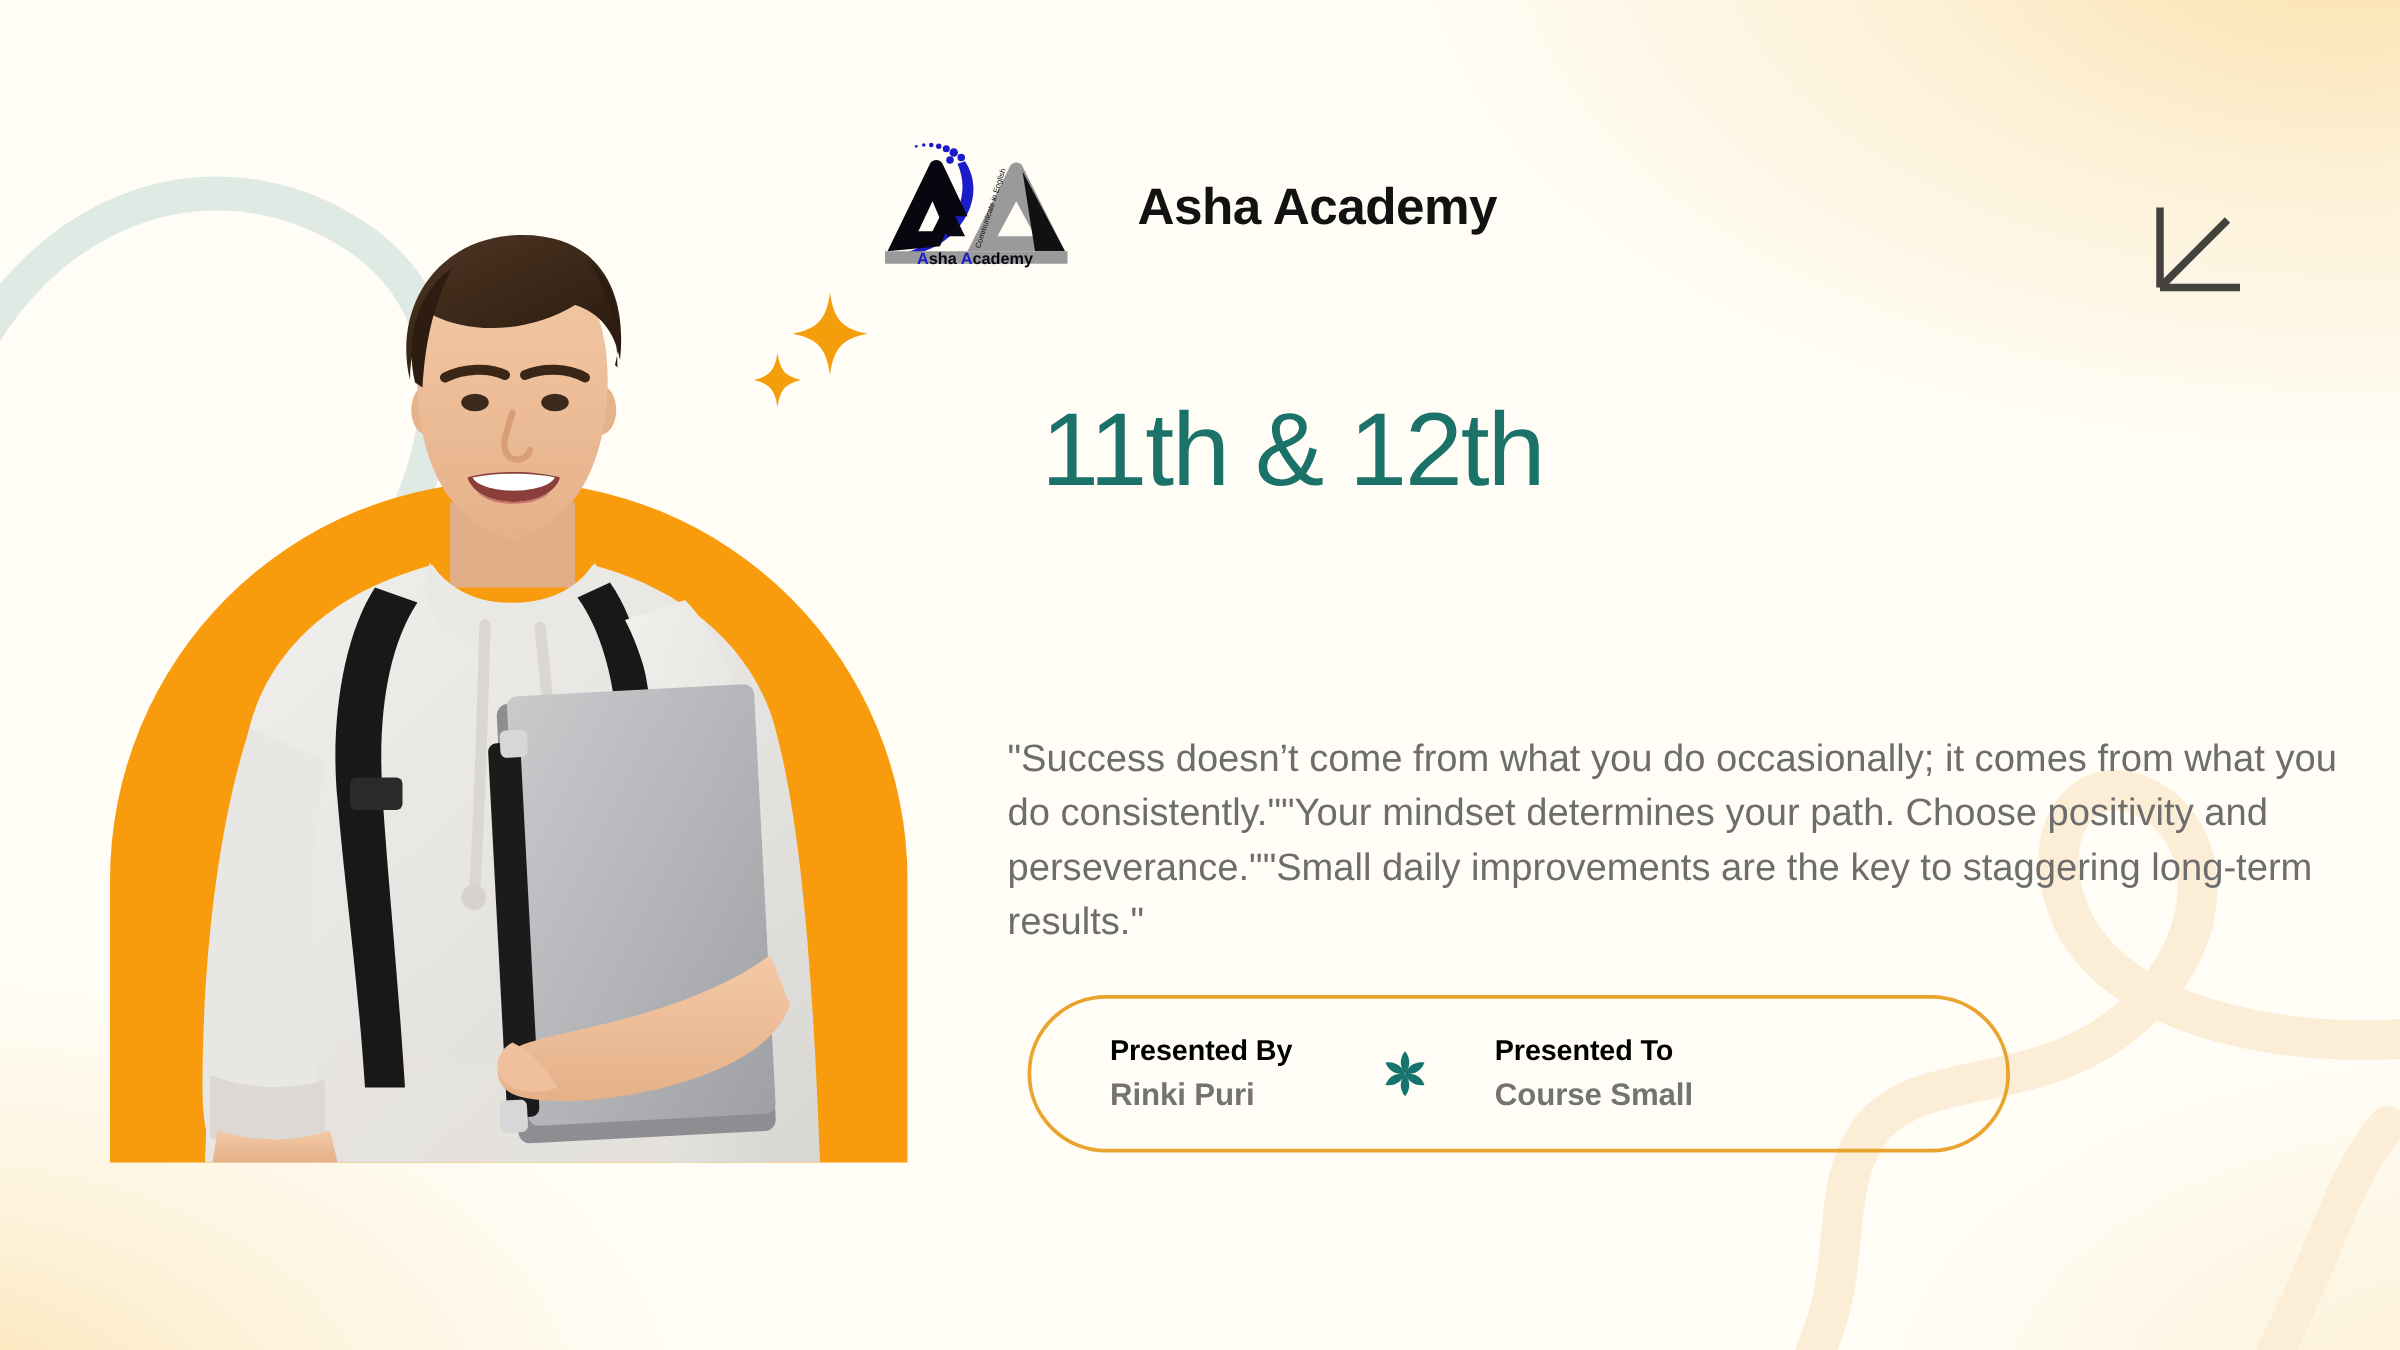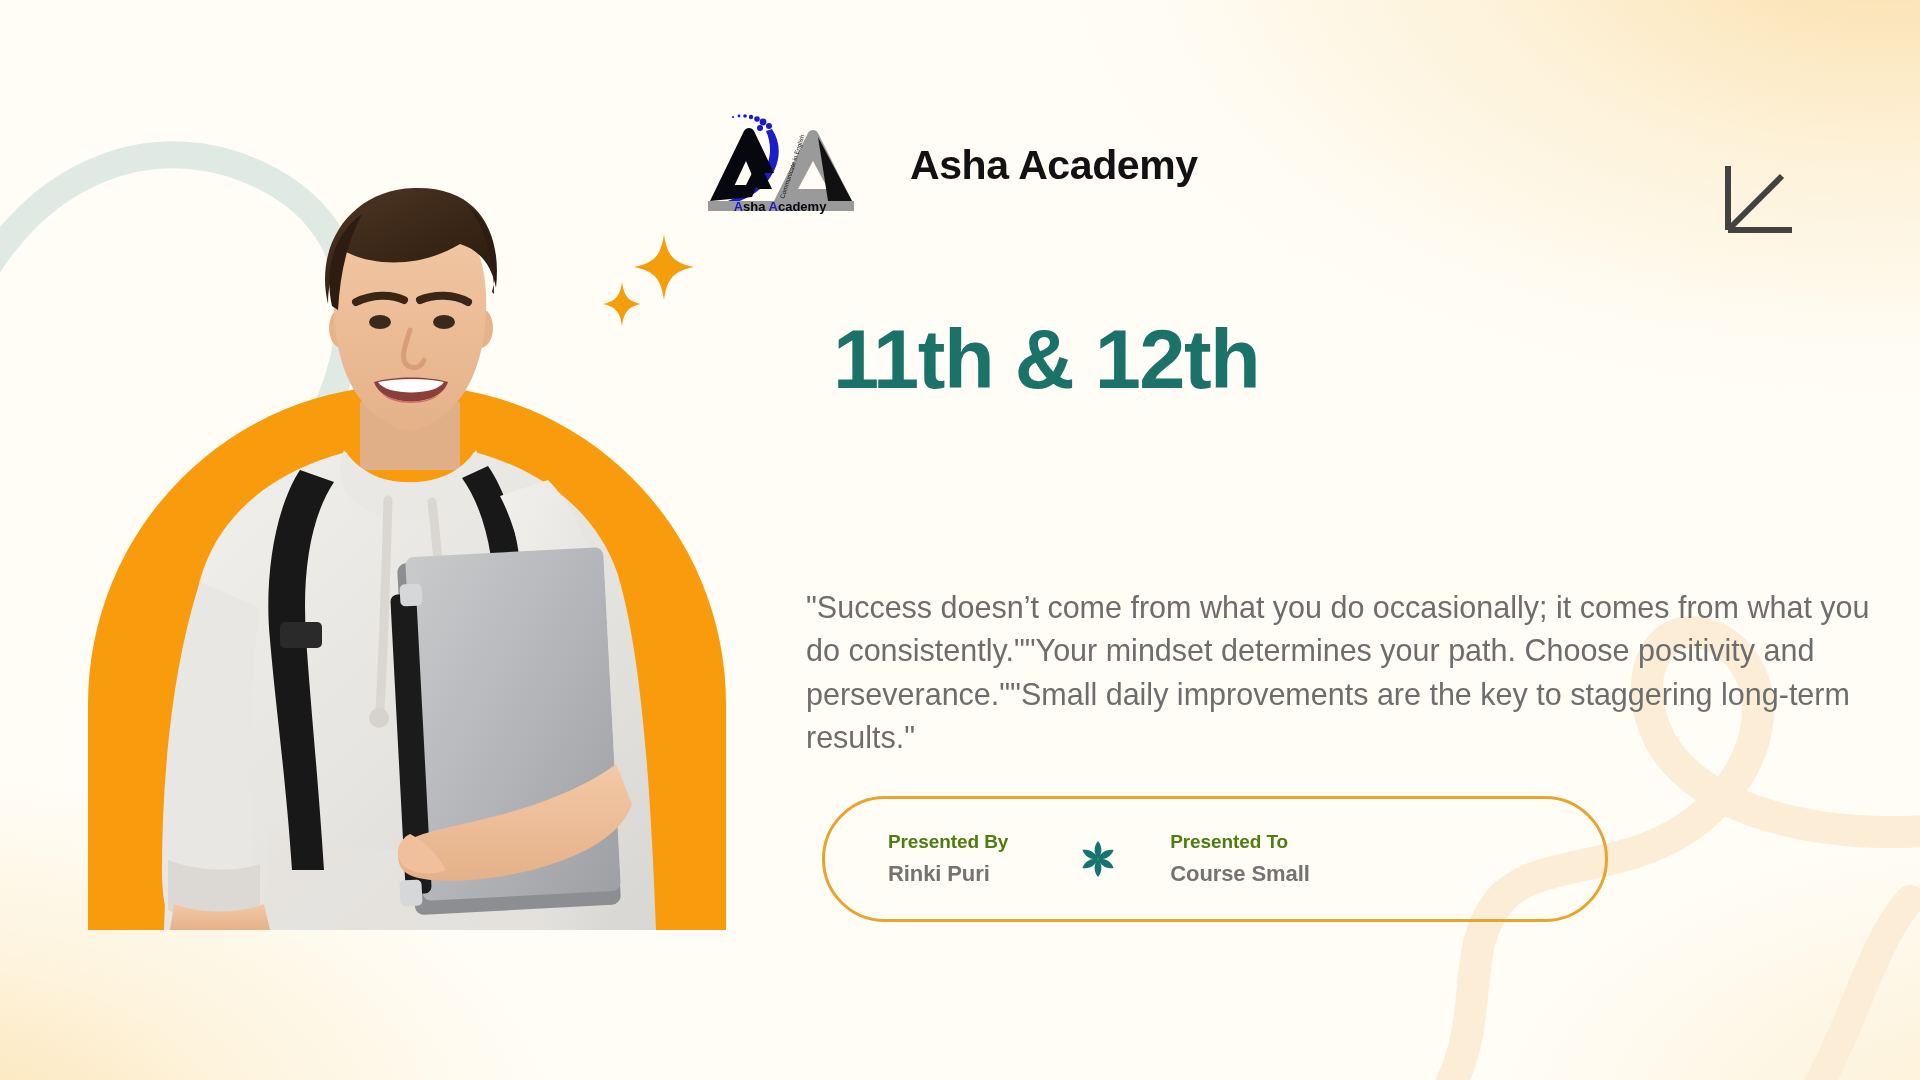--- a/index.html
+++ b/index.html
@@ -112,21 +112,21 @@
   }
 
   
   .title {
     position: absolute;
     left: 833px;
     top: 316px;
     width: 800px;
     font-size: 83px;
     line-height: 1.05;
-    font-weight: 700;
+    font-weight: 400;
     color: #1A7268;
     letter-spacing: -1.5px;
   }
 
   
   .quote {
     position: absolute;
     left: 806px;
     top: 586px;
     width: 1072px;
@@ -150,28 +150,28 @@
     align-items: center;
   }
   .pill-col {
     display: flex;
     flex-direction: column;
     justify-content: center;
   }
   .pill-col.by   { margin-left: 63px; }
   .pill-col.to   { margin-left: 46px; }
   .pill-title {
-    font-size: 19px;
+    font-size: 23px;
     font-weight: 700;
-    color: #4d7c0f;
+    color: #000000;
     letter-spacing: -0.1px;
     line-height: 1.35;
   }
   .pill-value {
-    font-size: 22px;
+    font-size: 25px;
     font-weight: 700;
     color: #737373;
     letter-spacing: -0.1px;
     line-height: 1.35;
     margin-top: 4px;
   }
   .pill-flower {
     margin-left: 64px;
     width: 52px;
     height: 52px;

